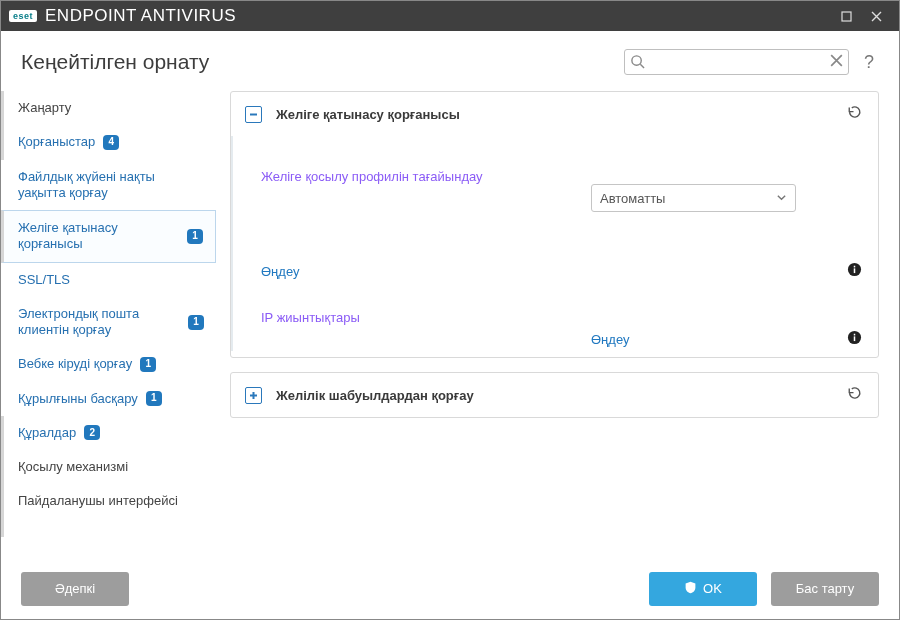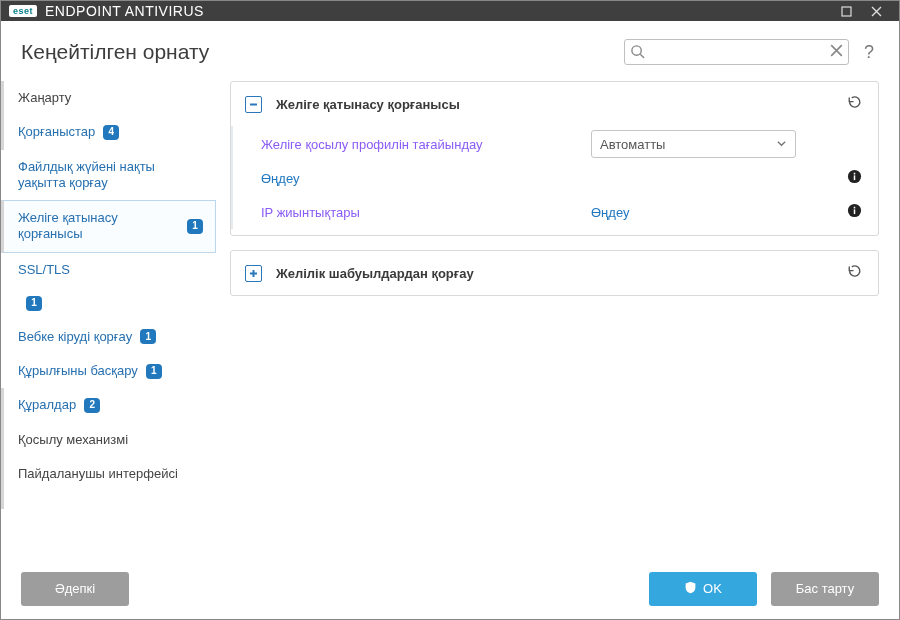--- a/index.html
+++ b/index.html
@@ -1,21 +1,21 @@
 <!DOCTYPE html>
 <html><head>
 <meta charset="utf-8">
 <style>
   * { box-sizing: border-box; margin: 0; padding: 0; }
   html, body { width: 900px; height: 620px; font-family: "Segoe UI", Arial, sans-serif; font-size: 13px; color: #333; background: #fff; overflow: hidden; }
   .window { width: 900px; height: 620px; display: flex; flex-direction: column; border: 1px solid #888; }
   
-  .titlebar { height: 20px; background: #3f3f3f; color: #fff; display: flex; align-items: center; padding: 0 8px; }
+  .titlebar { height: 30px; background: #3f3f3f; color: #fff; display: flex; align-items: center; padding: 0 8px; }
   .brand-badge { background: #fff; color: #0a7f8a; font-size: 9px; font-weight: 700; padding: 1px 4px; border-radius: 2px; margin-right: 8px; letter-spacing: 0.5px; }
-  .titlebar .title { font-size: 14px; letter-spacing: 0.5px; font-weight: 400; }
+  .titlebar .title { font-size: 17px; letter-spacing: 0.5px; font-weight: 400; }
   .titlebar .spacer { flex: 1; }
   .titlebar .win-btn { width: 30px; height: 30px; display: flex; align-items: center; justify-content: center; color: #ddd; cursor: pointer; }
   
   .header-row { display: flex; align-items: center; padding: 18px 20px 12px 20px; }
   .page-title { font-size: 21px; color: #3d3d3d; font-weight: 400; }
   .header-row .spacer { flex: 1; }
   .search-wrap { position: relative; width: 225px; }
   .search-input { width: 100%; height: 26px; border: 1px solid #bfbfbf; border-radius: 3px; padding: 0 26px 0 26px; font-size: 13px; }
   .search-icon { position: absolute; left: 6px; top: 5px; color: #888; }
   .clear-icon { position: absolute; right: 6px; top: 5px; color: #888; cursor: pointer; }
@@ -36,21 +36,21 @@
   .panel { border: 1px solid #d9d9d9; border-radius: 3px; background: #fff; margin-bottom: 14px; }
   .panel-header { display: flex; align-items: center; padding: 10px 14px; font-weight: 600; color: #3a3a3a; }
   .toggle-box { width: 17px; height: 17px; border: 1.5px solid #2a78bb; border-radius: 2px; display: flex; align-items: center; justify-content: center; color: #2a78bb; margin-right: 14px; cursor: pointer; flex-shrink: 0; }
   .toggle-box svg { display: block; }
   .panel-header .title { flex: 1; }
   .undo-btn { color: #555; cursor: pointer; padding: 2px; }
   .panel-rows { padding: 0 14px 6px 14px; }
   .row { display: flex; align-items: center; min-height: 34px; padding: 3px 0; border-left: 2px solid #e5ebef; padding-left: 28px; margin-left: -14px; padding-right: 0; }
   .row:first-child { padding-top: 4px; }
   .row .row-label { width: 330px; color: #8b5cf6; }
-  .row .row-control { flex: 1; display: flex; align-items: center; }
+  .row .row-control { flex: 1; display: flex; align-items: center; margin-top: 44px; }
   .row .info { color: #222; cursor: pointer; margin-left: auto; padding-right: 2px; }
   .select { width: 205px; height: 28px; border: 1px solid #c5c5c5; border-radius: 3px; display: flex; align-items: center; padding: 0 8px; color: #555; background: #fff; cursor: pointer; position: relative; }
   .select .chev { margin-left: auto; color: #777; }
   .link-btn { color: #2078c0; cursor: pointer; }
   
   .footer { height: 62px; display: flex; align-items: center; padding: 0 20px; border-top: 1px solid #eee0; }
   .btn { height: 34px; min-width: 108px; border-radius: 3px; display: inline-flex; align-items: center; justify-content: center; font-size: 13px; cursor: pointer; padding: 12px 18px; }
   .btn-default { background: #9d9d9d; color: #fff; }
   .btn-primary { background: #34a7df; color: #fff; }
   .btn-primary .shield { margin-right: 6px; }
@@ -112,20 +112,21 @@
         <span class="label">Файлдық жүйені нақты уақытта қорғау</span>
       </div>
       <div class="nav-item sub link selected">
         <span class="label">Желіге қатынасу қорғанысы</span>
         <span class="badge">1</span>
       </div>
       <div class="nav-item sub link">
         <span class="label">SSL/TLS</span>
       </div>
       <div class="nav-item sub link">
+        <span class="label">Электрондық пошта клиентін қорғау</span>
         <span class="badge">1</span>
       </div>
       <div class="nav-item sub link">
         <span class="label">Вебке кіруді қорғау</span>
         <span class="badge">1</span>
       </div>
       <div class="nav-item sub link">
         <span class="label">Құрылғыны басқару</span>
         <span class="badge">1</span>
       </div>

